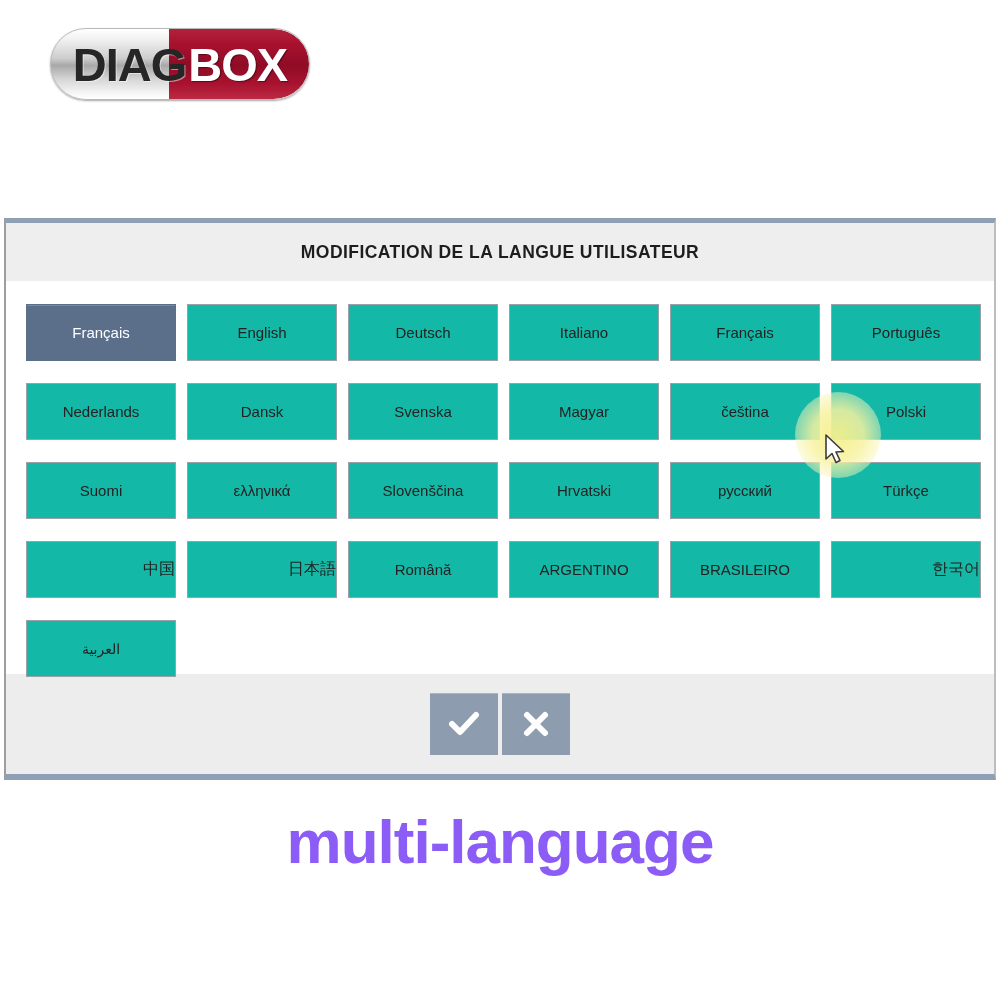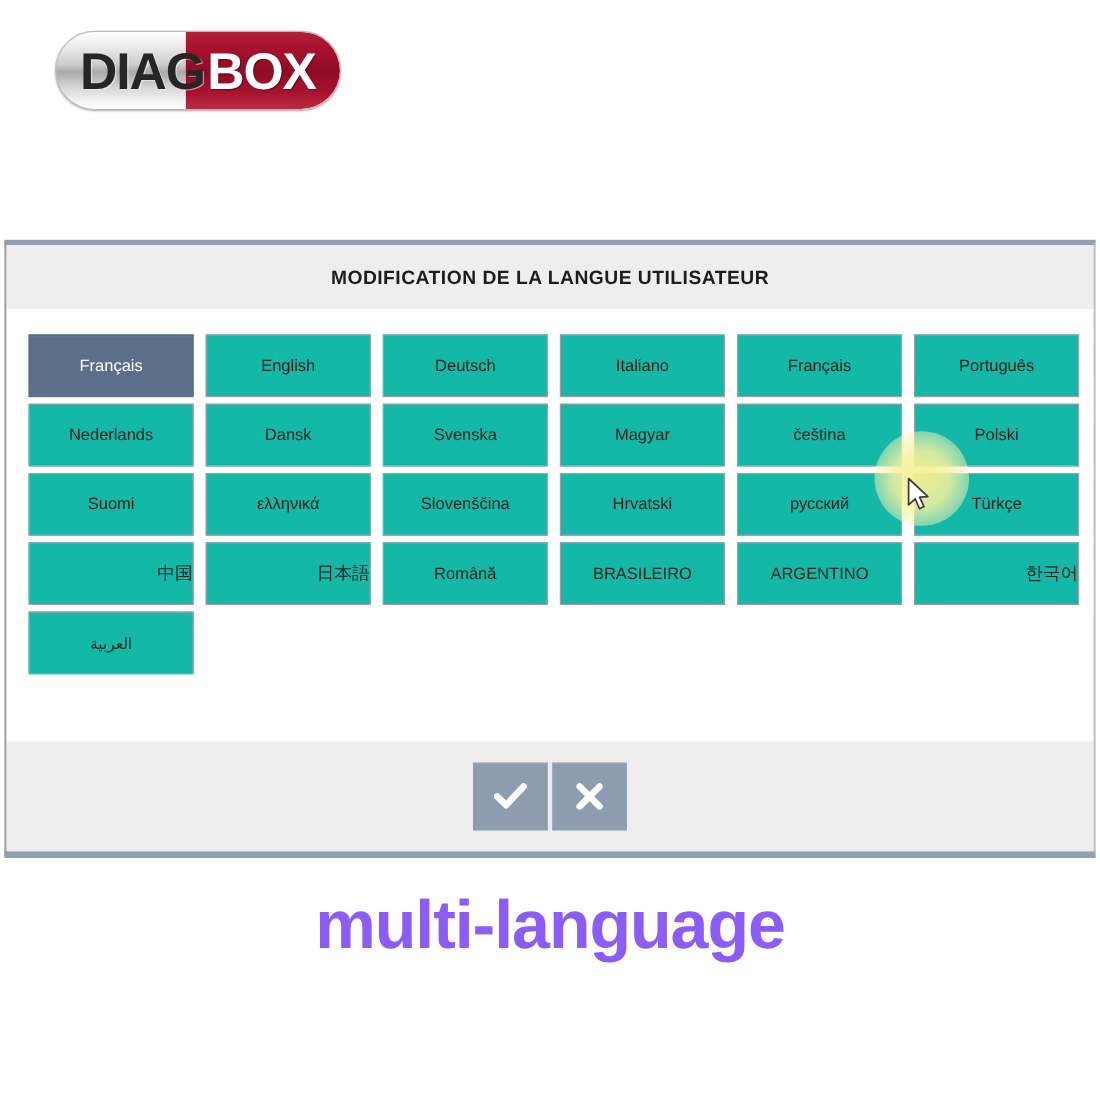--- a/index.html
+++ b/index.html
@@ -101,21 +101,21 @@
   }
   #dialog-body {
     background: #ffffff;
     padding: 22px 0 0 0;
     height: 392px;
     box-sizing: border-box;
   }
   #lang-grid {
     display: grid;
     grid-template-columns: repeat(6, 150px);
-    gap: 6px 11px;
+    gap: 22px 11px;
     margin-left: 20px;
   }
   .lang-btn {
     height: 57px;
     box-sizing: border-box;
     border: 1px solid #9ba1a9;
     background: #14b8a6;
     display: flex;
     align-items: center;
     justify-content: center;
@@ -267,24 +267,24 @@
         <div class="lang-btn cjk">
           <span>中国</span>
         </div>
         <div class="lang-btn cjk">
           <span>日本語</span>
         </div>
         <div class="lang-btn">
           <span>Română</span>
         </div>
         <div class="lang-btn">
+          <span>ARGENTINO</span>
+        </div>
+        <div class="lang-btn">
           <span>BRASILEIRO</span>
-        </div>
-        <div class="lang-btn">
-          <span>ARGENTINO</span>
         </div>
         <div class="lang-btn cjk">
           <span>한국어</span>
         </div>
         <div class="lang-btn rtl">
           <span>العربية</span>
         </div>
       </div>
   </div>
 

